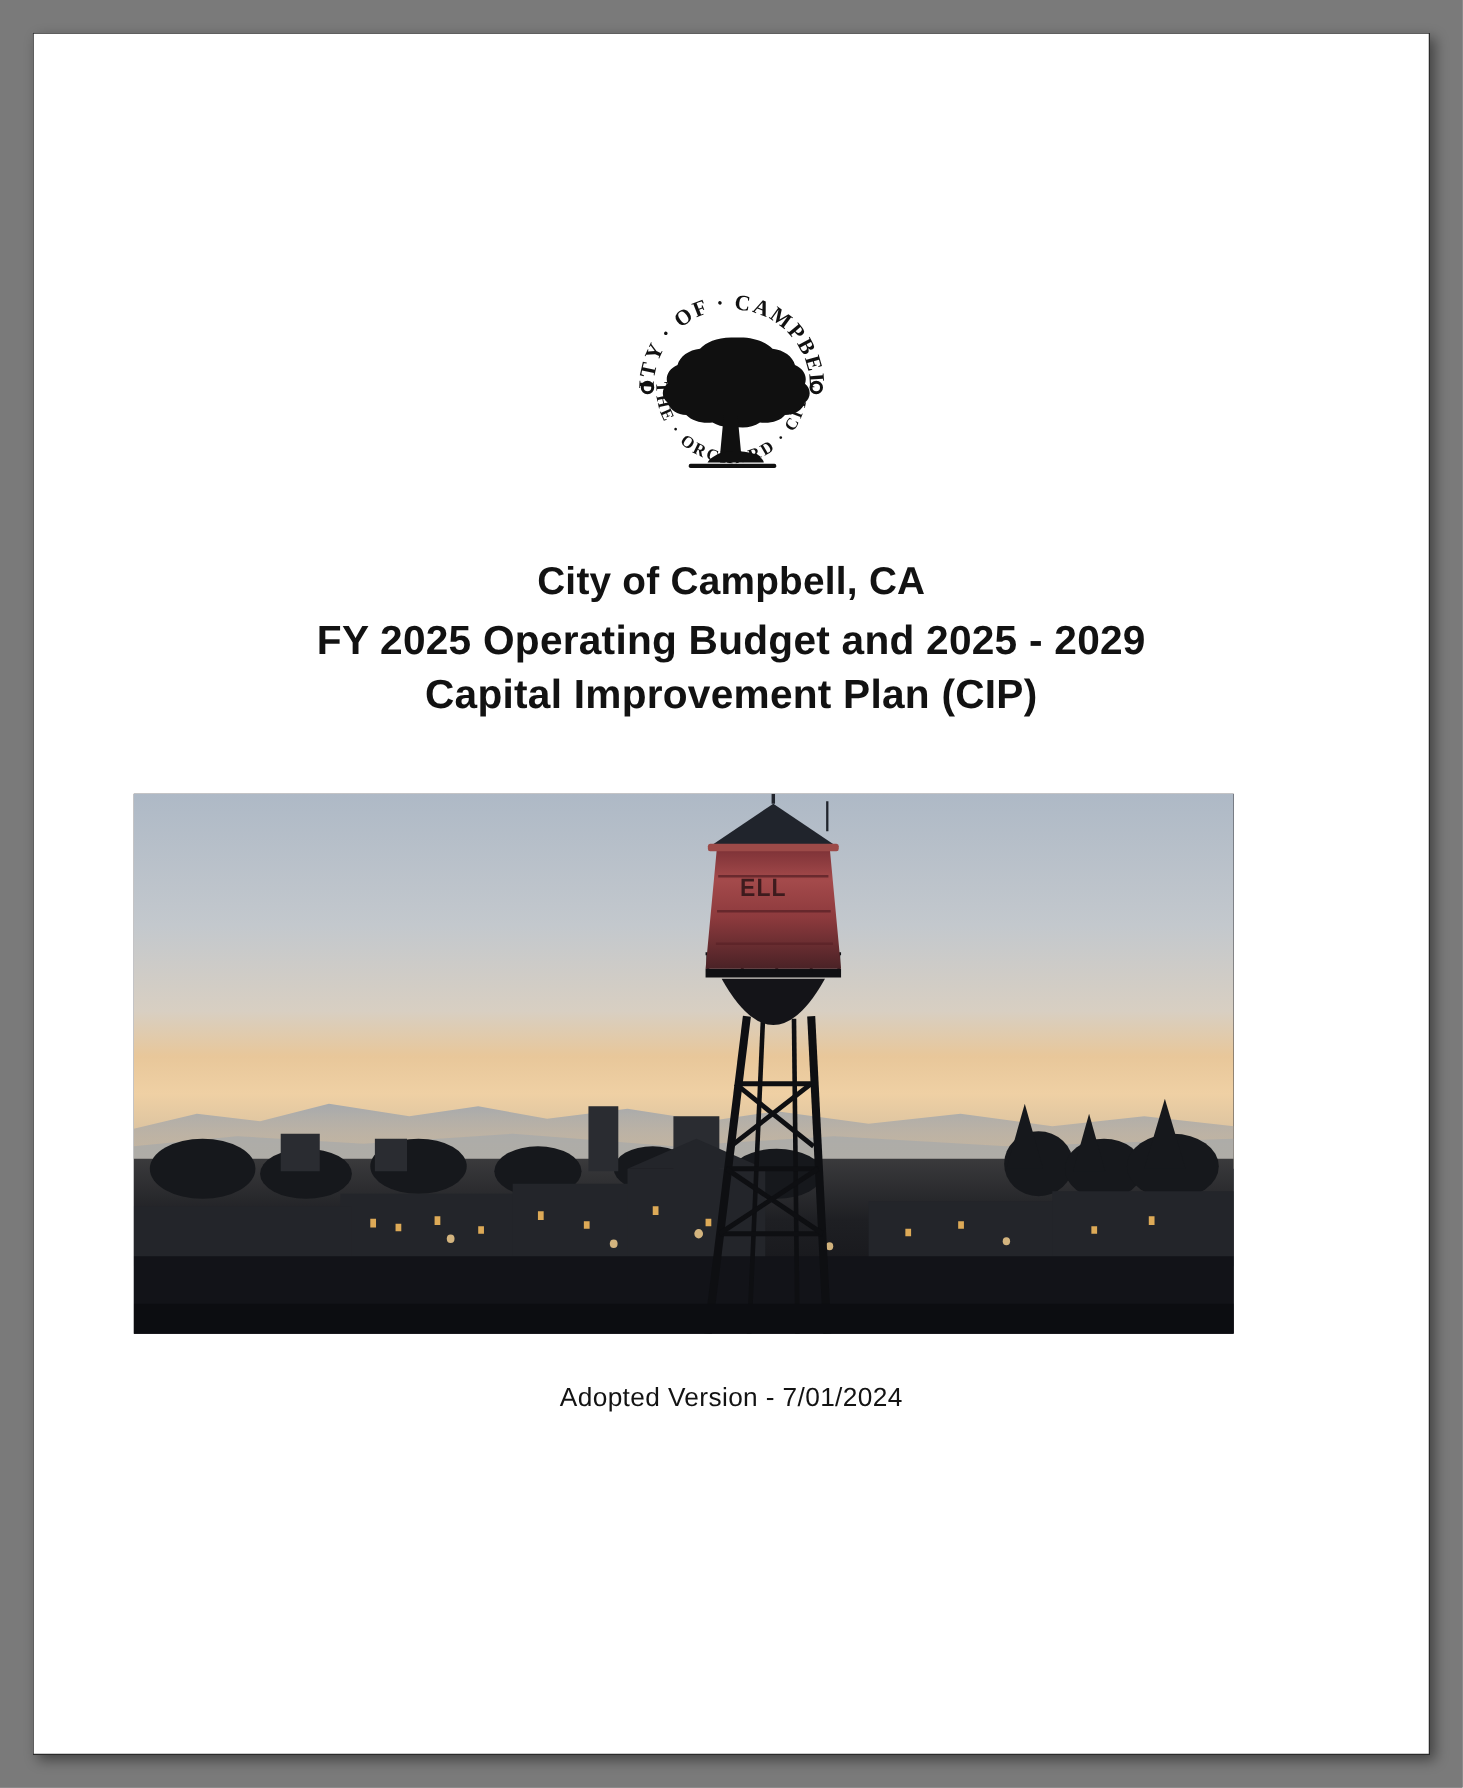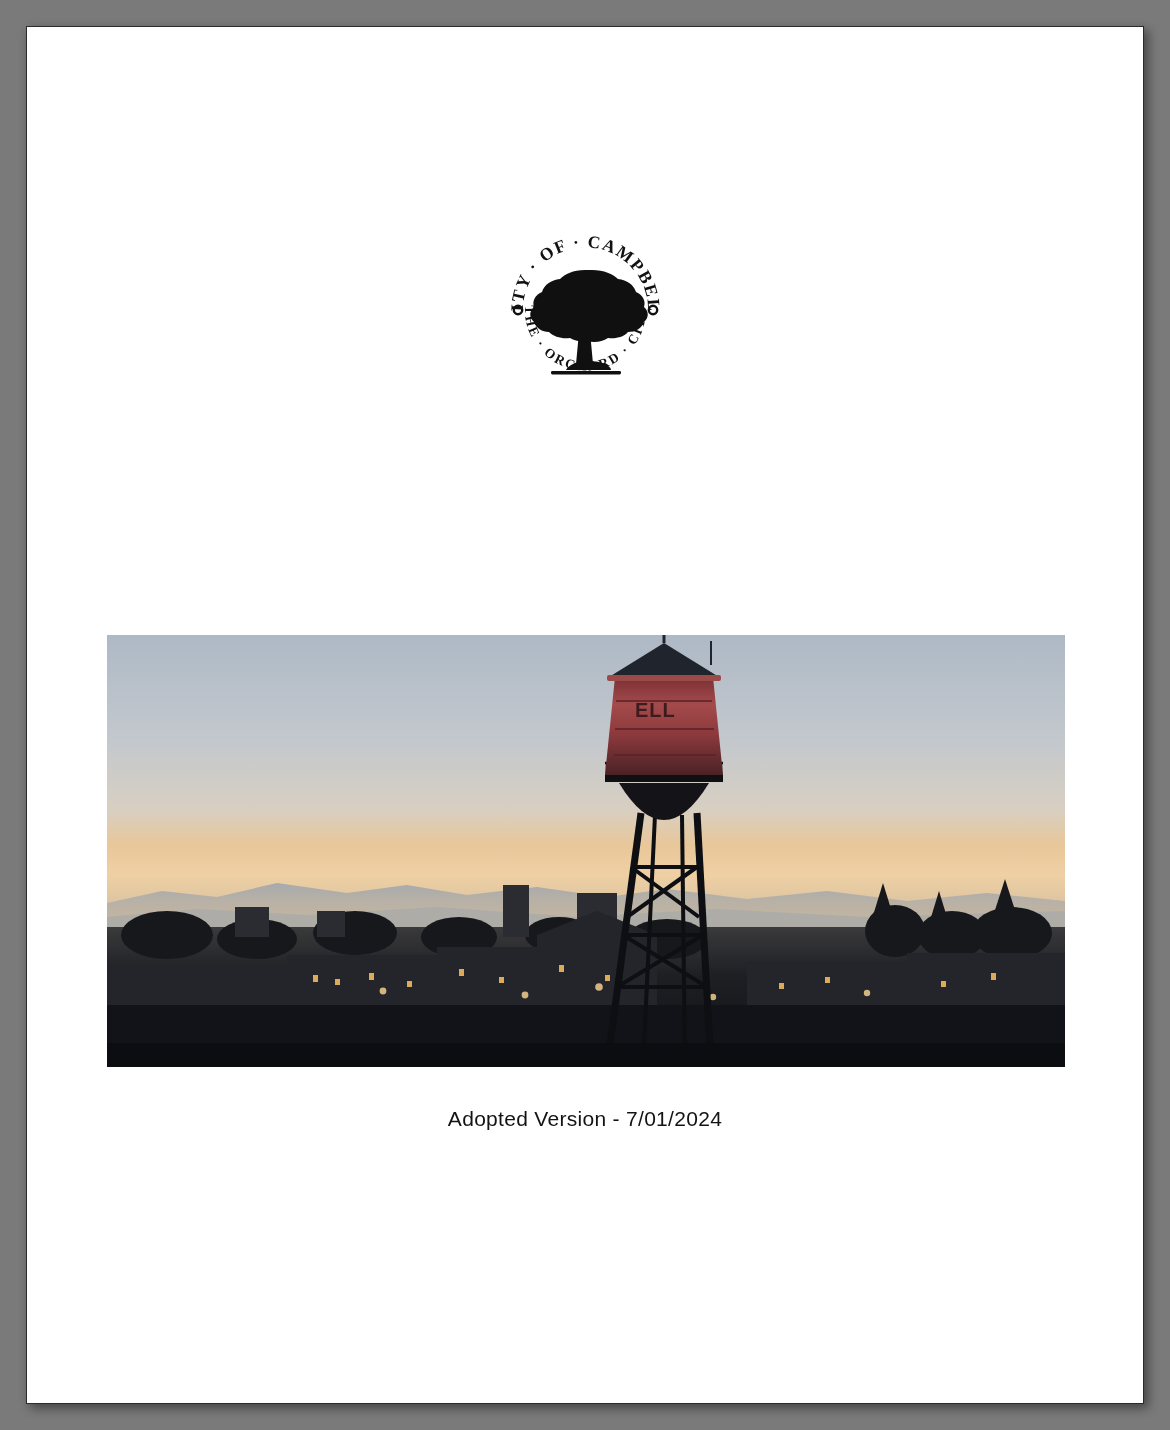--- a/index.html
+++ b/index.html
@@ -65,21 +65,21 @@
     letter-spacing: 0.2px;
     line-height: 1.34;
     margin: 0;
   }
 
   
   .photo {
     position: absolute;
     left: 80px;
     top: 608px;
-    width: 958px;
+    width: 880px;
     height: 432px;
     overflow: hidden;
     background: #15161c;
   }
   .photo svg { display: block; width: 100%; height: 100%; }
 
   
   .caption {
     position: absolute;
     left: 0; right: 0;
@@ -134,20 +134,25 @@
                      c-2 -7 -9 -12 -18 -13
                      c-5 -5 -14 -9 -26 -9 z"></path>
             <path d="M76 110 h11 l3 32 h-17 z"></path>
             <path d="M70 142 c6 -4 25 -4 32 0 c4 2 6 4 6 6 h-45 c1 -2 3 -4 7 -6 z"></path>
             <rect x="48" y="149" width="70" height="3.4" rx="1.4"></rect>
           </g>
         </svg>
       </div>
     </div>
 
+    <div class="title-block">
+      <div class="title-line1">City of Campbell, CA</div>
+      <div class="title-line2">FY 2025 Operating Budget and 2025 - 2029</div>
+      <div class="title-line3">Capital Improvement Plan (CIP)</div>
+    </div>
 
     <div class="photo">
       <svg viewBox="0 0 958 432" preserveAspectRatio="none" aria-hidden="true">
         <defs>
           <linearGradient id="sky" x1="0" y1="0" x2="0" y2="1">
             <stop offset="0%" stop-color="#aeb9c6"></stop>
             <stop offset="35%" stop-color="#c3c8cd"></stop>
             <stop offset="58%" stop-color="#d8cfc2"></stop>
             <stop offset="70%" stop-color="#e8c79a"></stop>
             <stop offset="80%" stop-color="#efd0a4"></stop>

